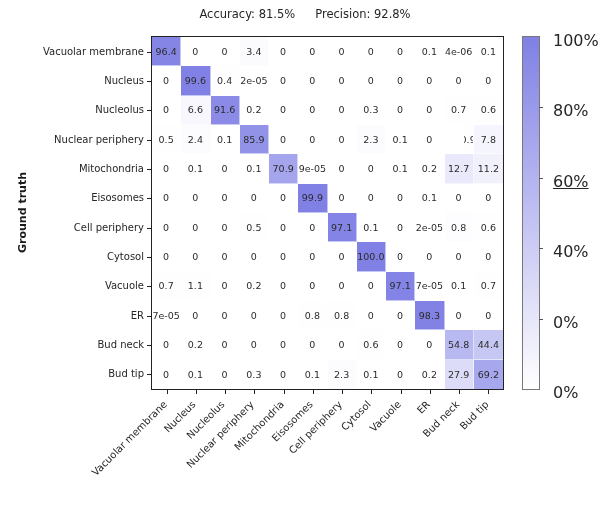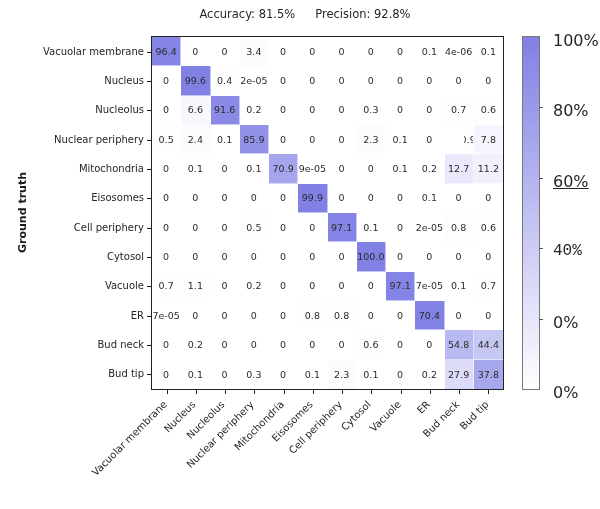--- a/index.html
+++ b/index.html
@@ -176,21 +176,21 @@
       <div class="cell" style="background: rgb(254, 254, 255);">0.7</div>
       <div class="cell" style="background: rgb(255, 255, 255);">7e-05</div>
       <div class="cell" style="background: rgb(255, 255, 255);">0</div>
       <div class="cell" style="background: rgb(255, 255, 255);">0</div>
       <div class="cell" style="background: rgb(255, 255, 255);">0</div>
       <div class="cell" style="background: rgb(255, 255, 255);">0</div>
       <div class="cell" style="background: rgb(254, 254, 255);">0.8</div>
       <div class="cell" style="background: rgb(254, 254, 255);">0.8</div>
       <div class="cell" style="background: rgb(255, 255, 255);">0</div>
       <div class="cell" style="background: rgb(255, 255, 255);">0</div>
-      <div class="cell" style="background: rgb(130, 130, 229);">70.4</div>
+      <div class="cell" style="background: rgb(130, 130, 229);">98.3</div>
       <div class="cell" style="background: rgb(255, 255, 255);">0</div>
       <div class="cell" style="background: rgb(255, 255, 255);">0</div>
       <div class="cell" style="background: rgb(255, 255, 255);">0</div>
       <div class="cell" style="background: rgb(255, 255, 255);">0.2</div>
       <div class="cell" style="background: rgb(255, 255, 255);">0</div>
       <div class="cell" style="background: rgb(255, 255, 255);">0</div>
       <div class="cell" style="background: rgb(255, 255, 255);">0</div>
       <div class="cell" style="background: rgb(255, 255, 255);">0</div>
       <div class="cell" style="background: rgb(255, 255, 255);">0</div>
       <div class="cell" style="background: rgb(254, 254, 255);">0.6</div>
@@ -202,21 +202,21 @@
       <div class="cell last-row" style="background: rgb(255, 255, 255);">0.1</div>
       <div class="cell last-row" style="background: rgb(255, 255, 255);">0</div>
       <div class="cell last-row" style="background: rgb(255, 255, 255);">0.3</div>
       <div class="cell last-row" style="background: rgb(255, 255, 255);">0</div>
       <div class="cell last-row" style="background: rgb(255, 255, 255);">0.1</div>
       <div class="cell last-row" style="background: rgb(252, 252, 254);">2.3</div>
       <div class="cell last-row" style="background: rgb(255, 255, 255);">0.1</div>
       <div class="cell last-row" style="background: rgb(255, 255, 255);">0</div>
       <div class="cell last-row" style="background: rgb(255, 255, 255);">0.2</div>
       <div class="cell last-row" style="background: rgb(220, 220, 248);">27.9</div>
-      <div class="cell last-row" style="background: rgb(167, 167, 237);">37.8</div>
+      <div class="cell last-row" style="background: rgb(167, 167, 237);">69.2</div>
     </div>
 
   <div id="y-tick-labels">
       <div class="ytick" style="top: 8.66667px;">Vacuolar membrane</div>
       <div class="ytick" style="top: 38px;">Nucleus</div>
       <div class="ytick" style="top: 67.3333px;">Nucleolus</div>
       <div class="ytick" style="top: 96.6667px;">Nuclear periphery</div>
       <div class="ytick" style="top: 126px;">Mitochondria</div>
       <div class="ytick" style="top: 155.333px;">Eisosomes</div>
       <div class="ytick" style="top: 184.667px;">Cell periphery</div>
@@ -265,21 +265,21 @@
       </div>
     </div>
 
   <div id="y-axis-title">Ground truth</div>
 
   <div id="colorbar" style="background: linear-gradient(rgb(128, 128, 229), rgb(255, 255, 255));"></div>
   <div id="colorbar-labels">
       <div class="cb-label" style="top: -5px;">100%</div>
       <div class="cb-label" style="top: 65.4px;">80%</div>
       <div class="cb-label" style="top: 135.8px; text-decoration: underline;">60%</div>
-      <div class="cb-label" style="top: 206.2px; font-family: Liberation Mono, monospace;">40%</div>
+      <div class="cb-label" style="top: 206.2px;">40%</div>
       <div class="cb-label" style="top: 276.6px;">0%</div>
       <div class="cb-label" style="top: 347px;">0%</div>
     </div>
 
 <div class="tickmark-y" style="top: 51.6667px;"></div>
     <div class="tickmark-y" style="top: 81px;"></div>
     <div class="tickmark-y" style="top: 110.333px;"></div>
     <div class="tickmark-y" style="top: 139.667px;"></div>
     <div class="tickmark-y" style="top: 169px;"></div>
     <div class="tickmark-y" style="top: 198.333px;"></div>

